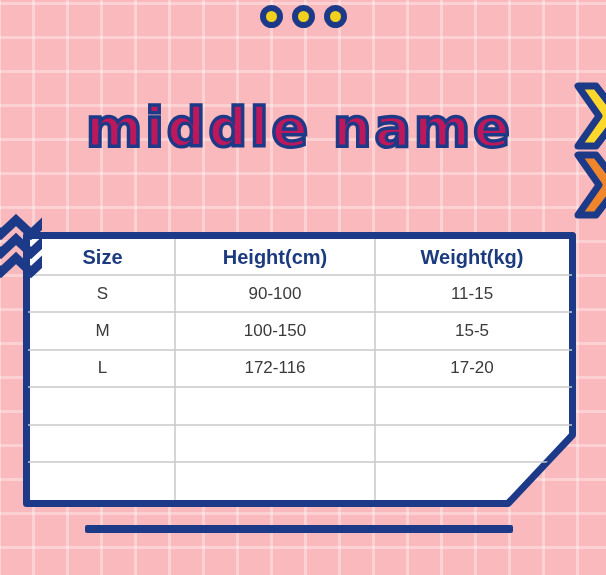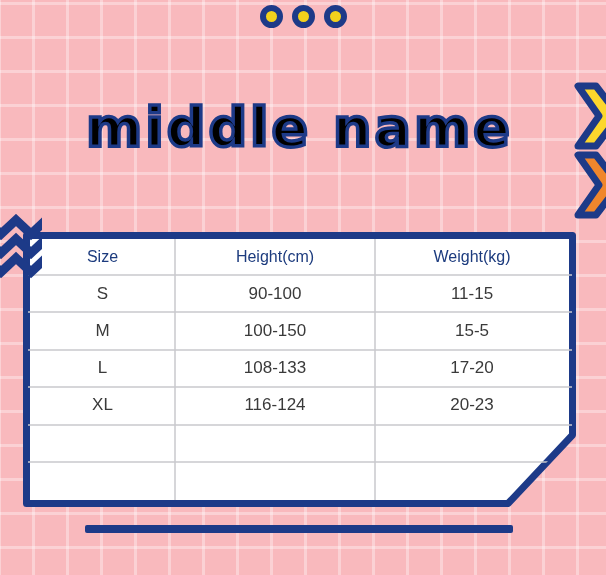--- a/index.html
+++ b/index.html
@@ -12,35 +12,35 @@
       linear-gradient(to bottom, rgba(255,255,255,0.34) 3px, transparent 3px);
     background-size:34px 34px;
     background-position:-2px 2px;
   }
   .dots{position:absolute;left:260px;top:5px;display:flex;gap:9px;}
   .dot{width:11px;height:11px;background:#f2d11c;border:6px solid #1d3a88;border-radius:50%;}
   .title{
     position:absolute;left:86px;top:96px;margin:0;
     font-family:"DejaVu Sans",sans-serif;font-weight:bold;
     font-size:54px;letter-spacing:3px;white-space:nowrap;
-    color:#000000;
+    color:#be185d;
     -webkit-text-stroke:3.5px #1d3a88;
   }
   .chevron{position:absolute;right:-17px;}
   .chevron.yellow{top:81px;}
   .chevron.orange{top:150px;}
   .zigzag{position:absolute;left:-6px;top:214px;z-index:3;}
   .panel{position:absolute;left:23px;top:232px;z-index:1;}
   table.size-table{
     position:absolute;left:30px;top:239px;width:539px;z-index:2;
     border-collapse:collapse;table-layout:fixed;
   }
   table.size-table th{
     height:36px;padding:0;text-align:center;vertical-align:middle;
-    color:#1c3b7e;font-size:16px;font-weight:normal;
+    color:#1c3b7e;font-size:20px;font-weight:bold;
   }
   table.size-table td{
     height:37px;padding:0;text-align:center;vertical-align:middle;
     color:#3a3a3a;font-size:17px;font-weight:normal;
   }
   .bottom-bar{
     position:absolute;left:85px;top:525px;width:428px;height:8px;
     background:#1d3a88;border-radius:2px;
   }
 </style>
@@ -108,24 +108,19 @@
       <td>90-100</td>
       <td>11-15</td>
     </tr>
     <tr>
       <td>M</td>
       <td>100-150</td>
       <td>15-5</td>
     </tr>
     <tr>
       <td>L</td>
-      <td>108-133</td>
+      <td>172-116</td>
       <td>17-20</td>
-    </tr>
-    <tr>
-      <td>XL</td>
-      <td>116-124</td>
-      <td>20-23</td>
     </tr>
   </tbody>
 </table>
 
 <div class="bottom-bar"></div>
 
 </body></html>

